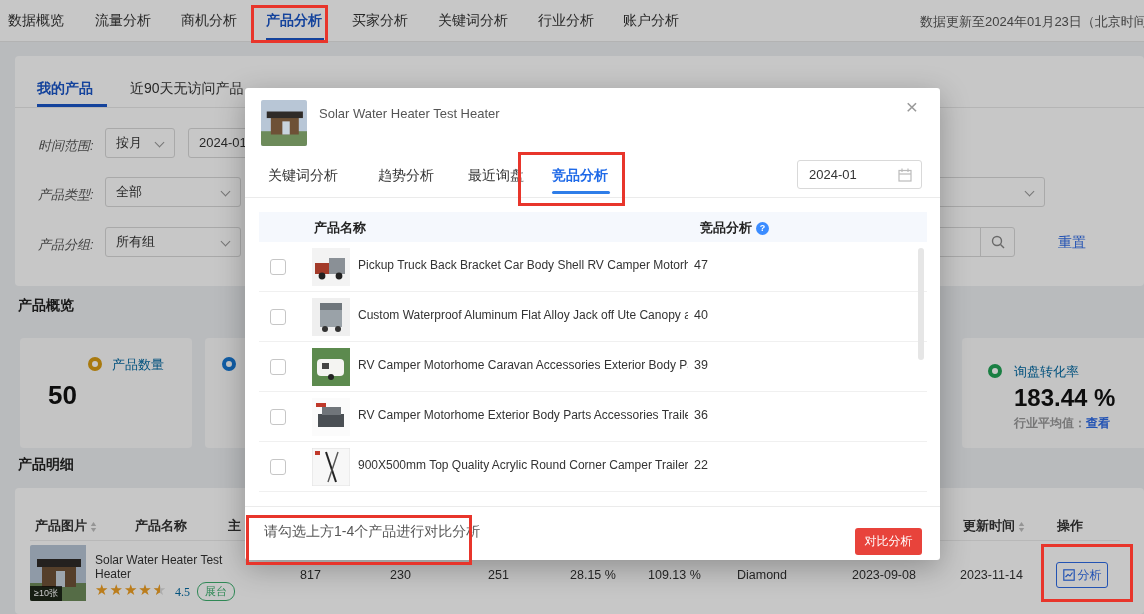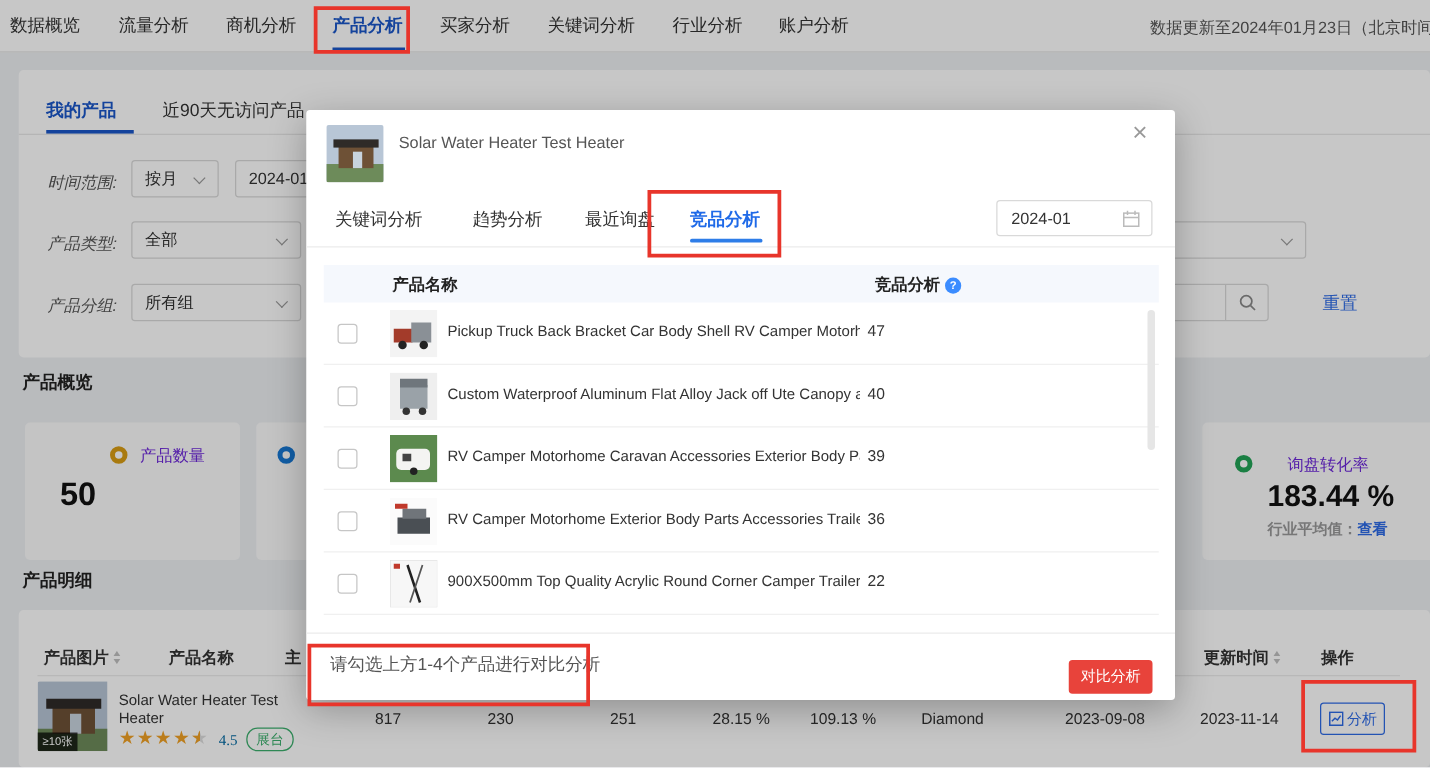--- a/index.html
+++ b/index.html
@@ -29,21 +29,21 @@
           border-bottom:1.5px solid #999; transform:rotate(45deg); }
   .search-box { position:absolute; height:30px; background:#fff; border:1px solid #d9d9d9; border-radius:3px; }
   .search-btn { position:absolute; right:0; top:0; width:34px; height:28px; border-left:1px solid #d9d9d9;
                 display:flex; align-items:center; justify-content:center; cursor:pointer; }
   .link { color:#2e6be6; cursor:pointer; text-decoration:none; }
 
   
   .section-title { position:absolute; font-size:14px; font-weight:bold; color:#222; }
   .card { position:absolute; top:338px; height:110px; background:#fbfbfc; border-radius:4px; }
   .donut { position:absolute; width:14px; height:14px; border-radius:50%; background:#fff; }
-  .card-label { position:absolute; font-size:13px; color:#6d28d9; }
+  .card-label { position:absolute; font-size:13px; color:#0369a1; }
   .card-value { position:absolute; font-size:26px; font-weight:bold; color:#111; }
   .card-sub { position:absolute; font-size:12px; color:#999;font-weight:bold; }
 
   
   .panel-bottom { position:absolute; left:15px; top:488px; width:1129px; height:126px; background:#fff; border-radius:4px; }
   .th { position:absolute; top:517px; font-size:13px; font-weight:bold; color:#333; }
   .sorter { display:inline-block; vertical-align:middle; margin-left:3px; line-height:6px; }
   .sorter b { display:block; font-size:7px; color:#bfbfbf; font-weight:normal; transform:scaleX(1.3); }
   .row-divider { position:absolute; left:30px; top:540px; width:1090px; height:1px; background:#ececec; }
   .cell { position:absolute; top:568px; font-size:12.5px; color:#333; }
@@ -160,21 +160,21 @@
     <span class="card-label" style="left:92px; top:18px">产品数量</span>
     <span class="card-value" style="left:28px; top:42px">50</span>
   </div>
 
   <div class="card" style="left:205px; width:172px">
     <span class="donut" style="left:17px; top:19px; border:4px solid #1678d4"></span>
   </div>
 
   <div class="card" style="left:962px; width:200px">
     <span class="donut" style="left:26px; top:26px; border:4px solid #22a356"></span>
-    <span class="card-label" style="left:68px; top:25px">询盘转化率</span>
+    <span class="card-label" style="left:52px; top:25px">询盘转化率</span>
     <span class="card-value" style="left:52px; top:46px; font-size:24px">183.44 %</span>
     <span class="card-sub" style="left:52px; top:77px">
       <span>行业平均值：</span><a class="link">查看</a>
     </span>
   </div>
 
   <span class="section-title" style="left:18px; top:456px">产品明细</span>
 
   <div class="panel-bottom"></div>
   <span class="th" style="left:35px">

